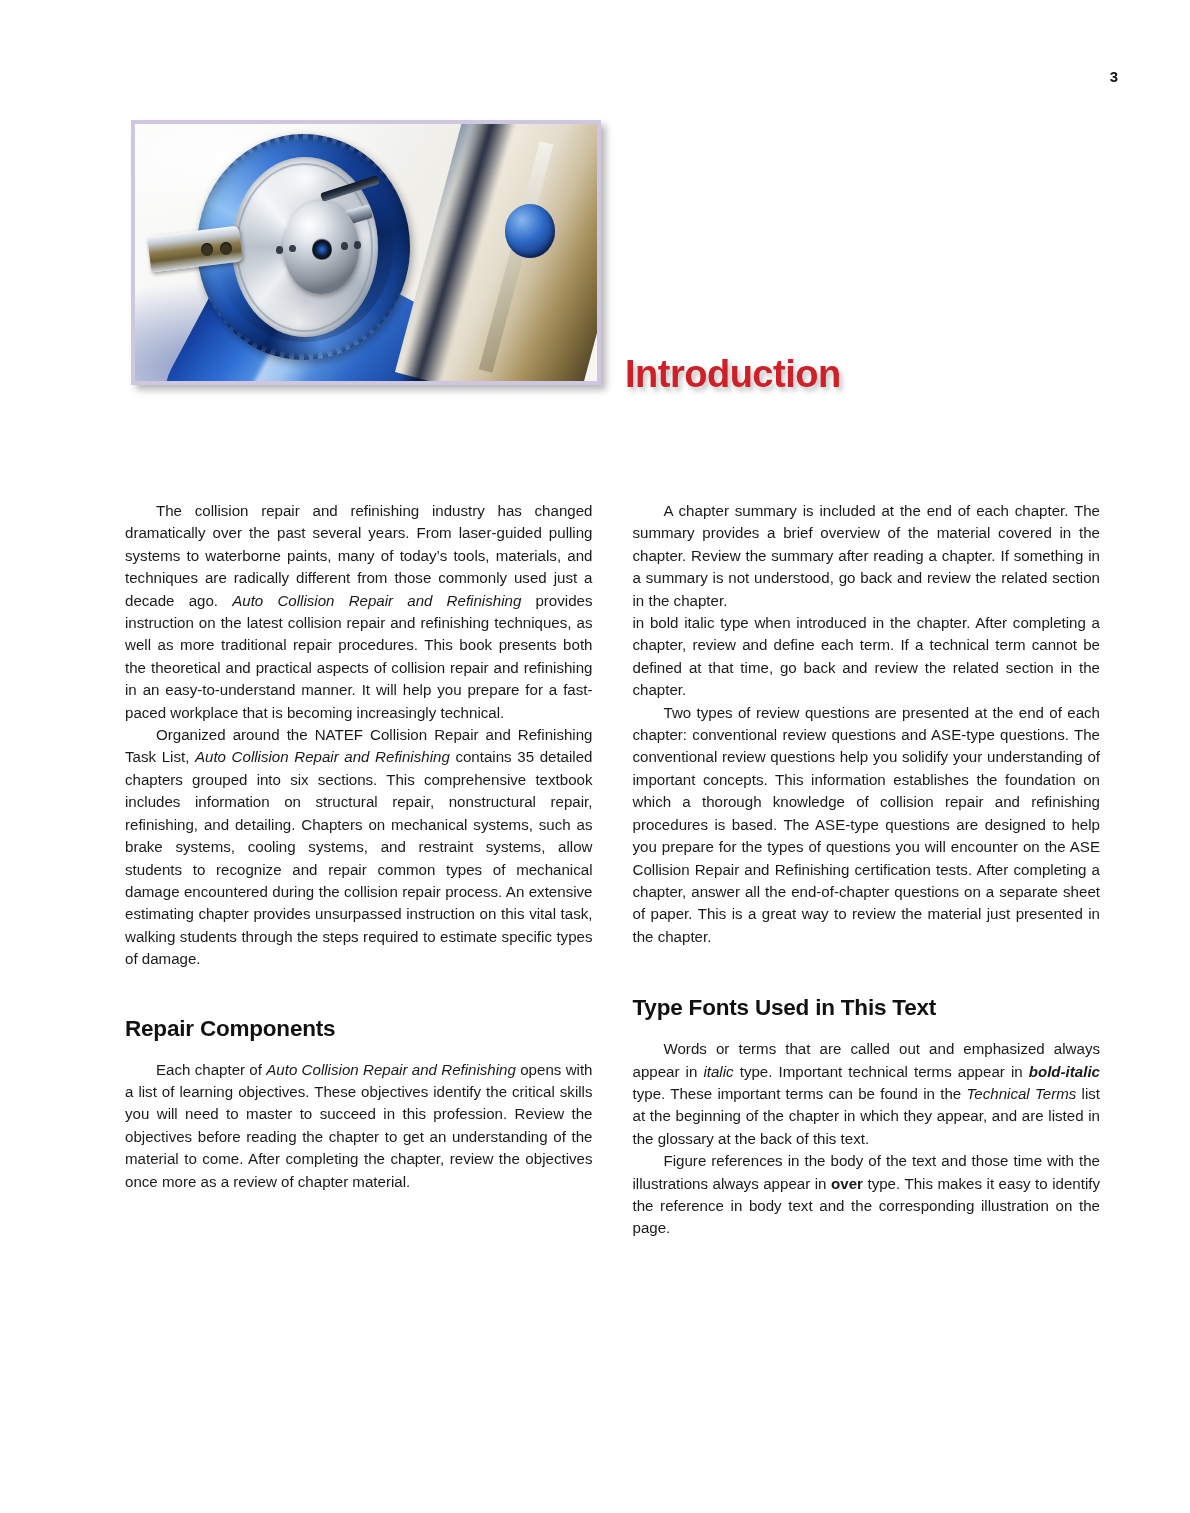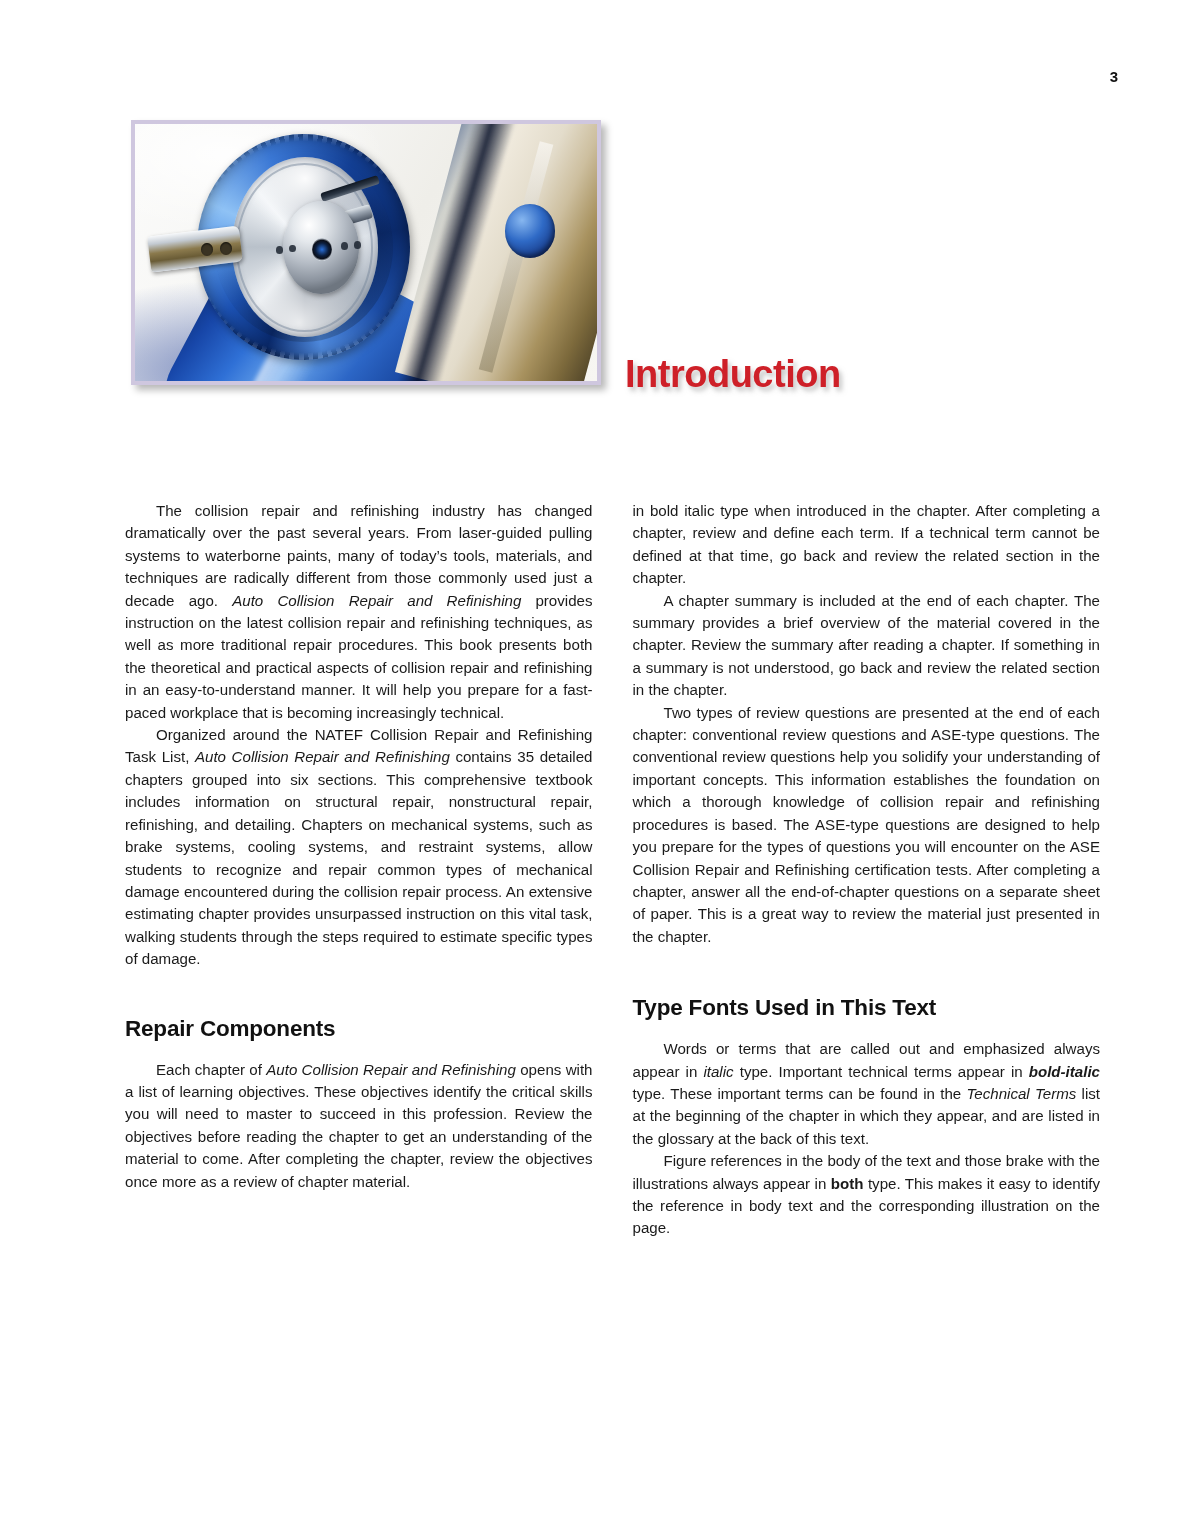--- a/index.html
+++ b/index.html
@@ -359,25 +359,25 @@
     <p class="body indent"><span>Organized around the NATEF Collision Repair and Refinishing Task List, </span><em>Auto Collision Repair and Refinishing</em><span> contains 35 detailed chapters grouped into six sections. This comprehensive textbook includes information on structural repair, nonstructural repair, refinishing, and detailing. Chapters on mechanical systems, such as brake systems, cooling systems, and restraint systems, allow students to recognize and repair common types of mechanical damage encountered during the collision repair process. An extensive estimating chapter provides unsurpassed instruction on this vital task, walking students through the steps required to estimate specific types of damage.</span></p>
 
     <div class="sp-before-heading"></div>
     <h2 class="section-heading">Repair Components</h2>
     <div class="sp-after-heading"></div>
 
     <p class="body indent"><span>Each chapter of </span><em>Auto Collision Repair and Refinishing</em><span> opens with a list of learning objectives. These objectives identify the critical skills you will need to master to succeed in this profession. Review the objectives before reading the chapter to get an understanding of the material to come. After completing the chapter, review the objectives once more as a review of chapter material.</span></p>
   </div>
 
   <div class="col">
+    <p class="body indent"><span>A chapter summary is included at the end of each chapter. The summary provides a brief overview of the material covered in the chapter. Review the summary after reading a chapter. If something in a summary is not understood, go back and review the related section in the chapter.</span></p>
     <p class="body noindent"><span>in bold italic type when introduced in the chapter. After completing a chapter, review and define each term. If a technical term cannot be defined at that time, go back and review the related section in the chapter.</span></p>
-    <p class="body indent"><span>A chapter summary is included at the end of each chapter. The summary provides a brief overview of the material covered in the chapter. Review the summary after reading a chapter. If something in a summary is not understood, go back and review the related section in the chapter.</span></p>
     <p class="body indent"><span>Two types of review questions are presented at the end of each chapter: conventional review questions and ASE-type questions. The conventional review questions help you solidify your understanding of important concepts. This information establishes the foundation on which a thorough knowledge of collision repair and refinishing procedures is based. The ASE-type questions are designed to help you prepare for the types of questions you will encounter on the ASE Collision Repair and Refinishing certification tests. After completing a chapter, answer all the end-of-chapter questions on a separate sheet of paper. This is a great way to review the material just presented in the chapter.</span></p>
 
     <div class="sp-before-heading-r"></div>
     <h2 class="section-heading">Type Fonts Used in This Text</h2>
     <div class="sp-after-heading"></div>
 
     <p class="body indent"><span>Words or terms that are called out and emphasized always appear in </span><em>italic</em><span> type. Important technical terms appear in </span><span class="bolditalic">bold-italic</span><span> type. These important terms can be found in the </span><em>Technical Terms</em><span> list at the beginning of the chapter in which they appear, and are listed in the glossary at the back of this text.</span></p>
-    <p class="body indent"><span>Figure references in the body of the text and those brake with the illustrations always appear in </span><strong>both</strong><span> type. This makes it easy to identify the reference in body text and the corresponding illustration on the page.</span></p>
+    <p class="body indent"><span>Figure references in the body of the text and those time with the illustrations always appear in </span><strong>over</strong><span> type. This makes it easy to identify the reference in body text and the corresponding illustration on the page.</span></p>
   </div>
 
 </div>
 
 </body></html>

